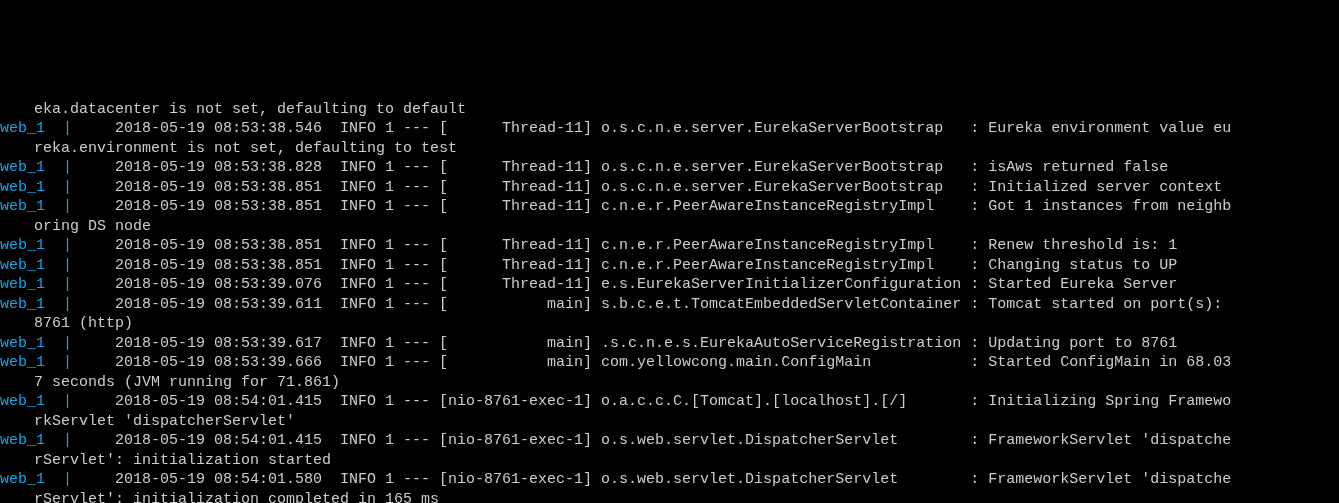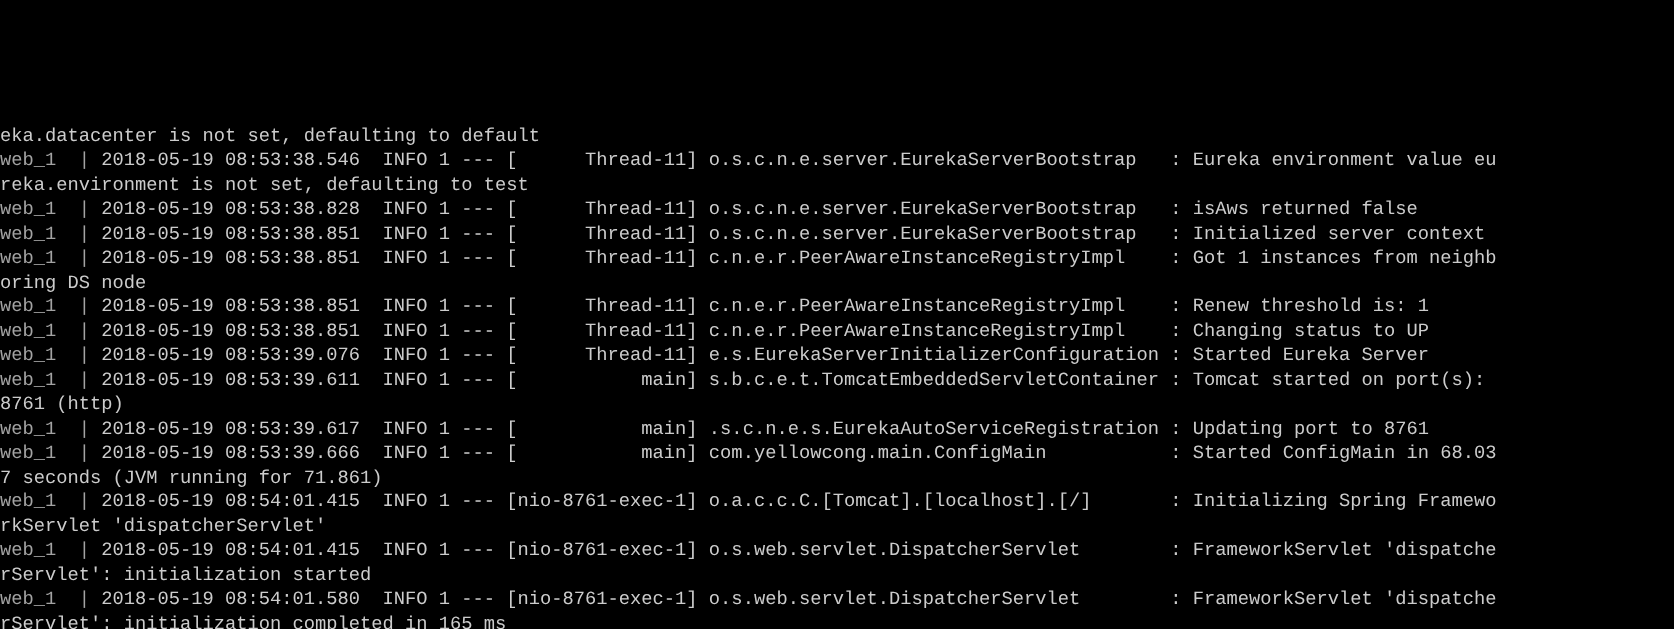--- a/index.html
+++ b/index.html
@@ -12,22 +12,22 @@
     line-height: 1.3;
     white-space: pre;
     overflow: hidden;
     width: 1339px;
     height: 503px;
   }
   .terminal {
     padding: 2px 0 0 0;
   }
   .line { display: block; }
-  .cyan { color: #a3a3a3; }
-  .white { color: #cccccc; }
+  .cyan { color: #0ea5e9; }
+  .white { color: #cccccc; margin-left: 34px; }
 </style>
 </head>
 <body>
 
 
 
 <div class="terminal" id="term"><div class="line"><span class="white">eka.datacenter is not set, defaulting to default</span></div><div class="line"><span class="cyan">web_1  |</span><span class="white"> 2018-05-19 08:53:38.546  INFO 1 --- [      Thread-11] o.s.c.n.e.server.EurekaServerBootstrap   : Eureka environment value eu</span></div><div class="line"><span class="white">reka.environment is not set, defaulting to test</span></div><div class="line"><span class="cyan">web_1  |</span><span class="white"> 2018-05-19 08:53:38.828  INFO 1 --- [      Thread-11] o.s.c.n.e.server.EurekaServerBootstrap   : isAws returned false</span></div><div class="line"><span class="cyan">web_1  |</span><span class="white"> 2018-05-19 08:53:38.851  INFO 1 --- [      Thread-11] o.s.c.n.e.server.EurekaServerBootstrap   : Initialized server context</span></div><div class="line"><span class="cyan">web_1  |</span><span class="white"> 2018-05-19 08:53:38.851  INFO 1 --- [      Thread-11] c.n.e.r.PeerAwareInstanceRegistryImpl    : Got 1 instances from neighb</span></div><div class="line"><span class="white">oring DS node</span></div><div class="line"><span class="cyan">web_1  |</span><span class="white"> 2018-05-19 08:53:38.851  INFO 1 --- [      Thread-11] c.n.e.r.PeerAwareInstanceRegistryImpl    : Renew threshold is: 1</span></div><div class="line"><span class="cyan">web_1  |</span><span class="white"> 2018-05-19 08:53:38.851  INFO 1 --- [      Thread-11] c.n.e.r.PeerAwareInstanceRegistryImpl    : Changing status to UP</span></div><div class="line"><span class="cyan">web_1  |</span><span class="white"> 2018-05-19 08:53:39.076  INFO 1 --- [      Thread-11] e.s.EurekaServerInitializerConfiguration : Started Eureka Server</span></div><div class="line"><span class="cyan">web_1  |</span><span class="white"> 2018-05-19 08:53:39.611  INFO 1 --- [           main] s.b.c.e.t.TomcatEmbeddedServletContainer : Tomcat started on port(s): </span></div><div class="line"><span class="white">8761 (http)</span></div><div class="line"><span class="cyan">web_1  |</span><span class="white"> 2018-05-19 08:53:39.617  INFO 1 --- [           main] .s.c.n.e.s.EurekaAutoServiceRegistration : Updating port to 8761</span></div><div class="line"><span class="cyan">web_1  |</span><span class="white"> 2018-05-19 08:53:39.666  INFO 1 --- [           main] com.yellowcong.main.ConfigMain           : Started ConfigMain in 68.03</span></div><div class="line"><span class="white">7 seconds (JVM running for 71.861)</span></div><div class="line"><span class="cyan">web_1  |</span><span class="white"> 2018-05-19 08:54:01.415  INFO 1 --- [nio-8761-exec-1] o.a.c.c.C.[Tomcat].[localhost].[/]       : Initializing Spring Framewo</span></div><div class="line"><span class="white">rkServlet 'dispatcherServlet'</span></div><div class="line"><span class="cyan">web_1  |</span><span class="white"> 2018-05-19 08:54:01.415  INFO 1 --- [nio-8761-exec-1] o.s.web.servlet.DispatcherServlet        : FrameworkServlet 'dispatche</span></div><div class="line"><span class="white">rServlet': initialization started</span></div><div class="line"><span class="cyan">web_1  |</span><span class="white"> 2018-05-19 08:54:01.580  INFO 1 --- [nio-8761-exec-1] o.s.web.servlet.DispatcherServlet        : FrameworkServlet 'dispatche</span></div><div class="line"><span class="white">rServlet': initialization completed in 165 ms</span></div></div>
 
 
 

